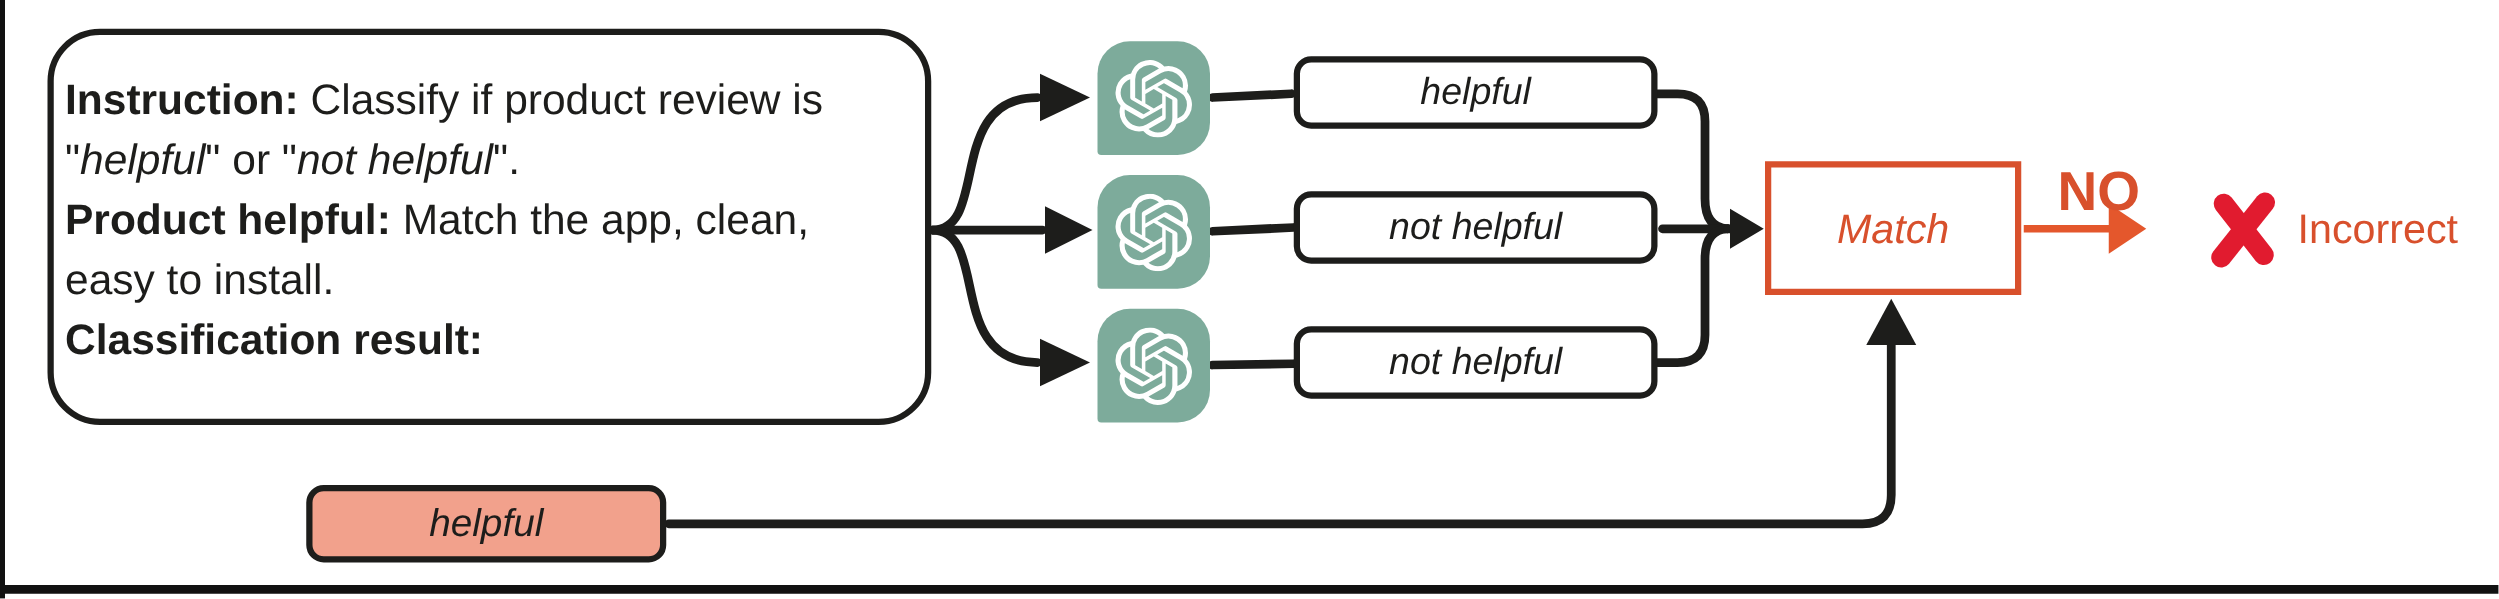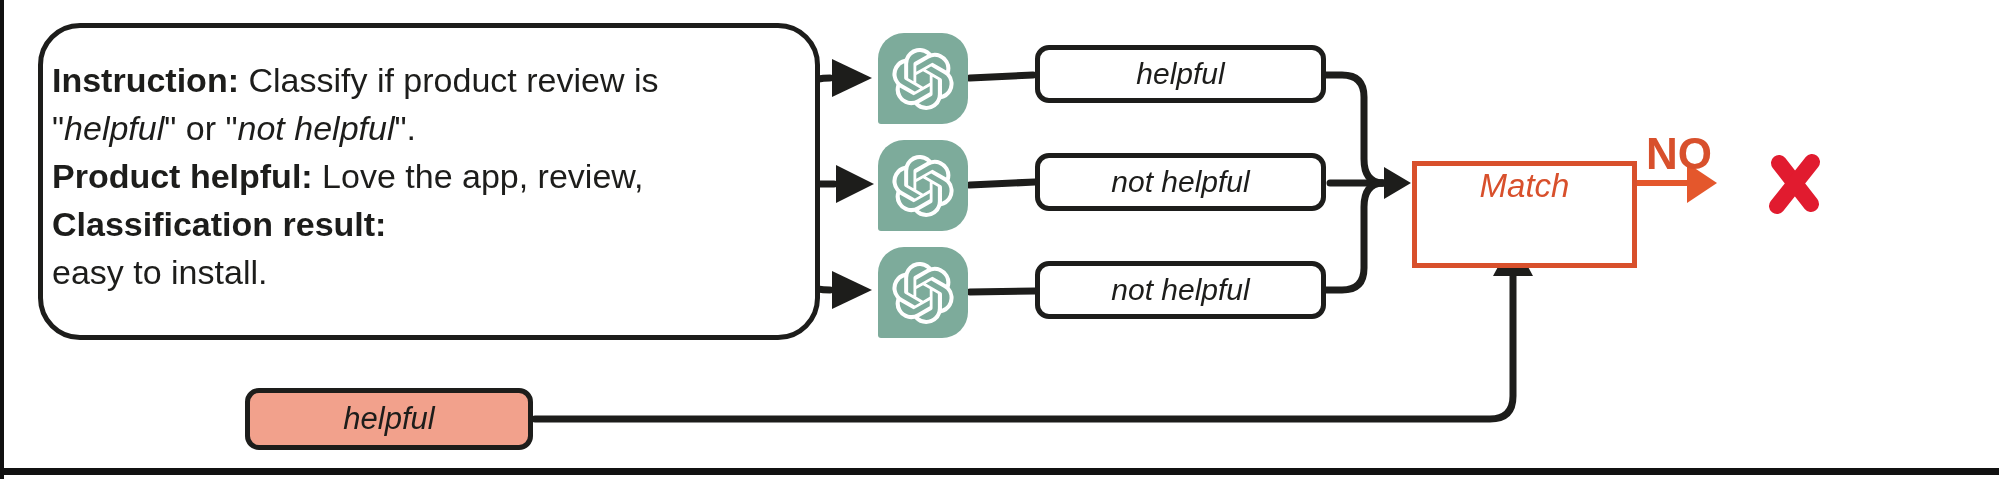--- a/index.html
+++ b/index.html
@@ -3,21 +3,21 @@
 <meta charset="utf-8">
 <style>
   html,body{margin:0;padding:0;background:#fff;}
   .canvas{
     position:relative;width:1999px;height:479px;background:#fff;overflow:hidden;
     font-family:"Liberation Sans",sans-serif;color:var(--ink,#1d1d1b);
   }
   .layer{position:absolute;left:0;top:0;}
   
   .prompt-box{
-    position:absolute;left:38px;top:23px;width:782px;height:317px;box-sizing:border-box;
+    position:absolute;left:38px;top:23px;width:707px;height:317px;box-sizing:border-box;
     border:5px solid var(--ink,#1d1d1b);border-radius:42px;background:#fff;
     padding:28px 4px 0 9px;font-size:34px;line-height:48px;
   }
   .prompt-box .b{font-weight:bold;}
   .prompt-box .i{font-style:italic;}
   
   .gpt-icon{
     position:absolute;left:878px;width:90px;height:91px;
     background:var(--icon-green,#7dab9b);
     border-radius:26px 26px 26px 3px;
@@ -28,24 +28,24 @@
   
   .out-box{
     position:absolute;left:1035px;width:291px;height:58px;box-sizing:border-box;
     border:5px solid var(--ink,#1d1d1b);border-radius:14px;background:#fff;
     display:flex;align-items:center;justify-content:center;
     font-style:italic;font-size:30px;
   }
   .out-1{top:45px;} .out-2{top:153px;} .out-3{top:261px;}
   
   .match-box{
-    position:absolute;left:1412px;top:129px;width:225px;height:107px;box-sizing:border-box;
+    position:absolute;left:1412px;top:129px;width:205px;height:107px;box-sizing:border-box;
     border:5px solid var(--accent-orange,#d8502c);background:#fff;
-    display:flex;flex-direction:column;align-items:center;
-    font-style:italic;font-size:33px;line-height:40px;color:var(--accent-orange,#d8502c);margin-top:32px;
+    display:flex;flex-direction:column;align-items:center;justify-content:center;
+    font-style:italic;font-size:33px;line-height:40px;color:var(--accent-orange,#d8502c);
   }
   
   .no-label{
     position:absolute;left:1640px;top:129px;width:72px;text-align:right;
     font-size:44px;font-weight:600;color:var(--accent-orange,#d8502c);
   }
   .incorrect-label{
     position:absolute;left:1838px;top:164px;
     font-size:33px;color:var(--accent-orange,#d8502c);
   }
@@ -110,23 +110,23 @@
 
     <g>
       <path class="stroke-cross" d="M1779,163 L1811,204"></path>
       <path class="stroke-cross" d="M1812,162 L1777,206"></path>
     </g>
   </svg>
 
   <div class="prompt-box">
     <div><span class="b">Instruction:</span><span> Classify if product review is</span></div>
     <div><span>"</span><span class="i">helpful</span><span>" or "</span><span class="i">not helpful</span><span>".</span></div>
-    <div><span class="b">Product helpful:</span><span> Love the app, review,</span></div>
+    <div><span class="b">Product helpful:</span><span> Match the app, clean,</span></div>
+    <div><span>easy to install.</span></div>
     <div><span class="b">Classification result:</span></div>
-    <div><span>easy to install.</span></div>
   </div>
 
   <div class="gpt-icon gpt-1">
     <svg viewBox="0 0 24 24">
         <path d="M22.2819 9.8211a5.9847 5.9847 0 0 0-.5157-4.9108 6.0462 6.0462 0 0 0-6.5098-2.9A6.0651 6.0651 0 0 0 4.9807 4.1818a5.9847 5.9847 0 0 0-3.9977 2.9 6.0462 6.0462 0 0 0 .7427 7.0966 5.98 5.98 0 0 0 .511 4.9107 6.051 6.051 0 0 0 6.5146 2.9001A5.9847 5.9847 0 0 0 13.2599 24a6.0557 6.0557 0 0 0 5.7718-4.2058 5.9894 5.9894 0 0 0 3.9977-2.9001 6.0557 6.0557 0 0 0-.7475-7.0729zm-9.022 12.6081a4.4755 4.4755 0 0 1-2.8764-1.0408l.1419-.0804 4.7783-2.7582a.7948.7948 0 0 0 .3927-.6813v-6.7369l2.02 1.1686a.071.071 0 0 1 .038.0615v5.5826a4.504 4.504 0 0 1-4.4945 4.4849zm-9.6607-4.1254a4.4708 4.4708 0 0 1-.5346-3.0137l.142.0852 4.783 2.7582a.7712.7712 0 0 0 .7806 0l5.8428-3.3685v2.3324a.0804.0804 0 0 1-.0332.0615L9.74 19.9502a4.4992 4.4992 0 0 1-6.1408-1.6464zM2.3408 7.8956a4.485 4.485 0 0 1 2.3655-1.9728V11.6a.7664.7664 0 0 0 .3879.6765l5.8144 3.3543-2.0201 1.1685a.0757.0757 0 0 1-.071 0l-4.8303-2.7865A4.504 4.504 0 0 1 2.3408 7.8956zm16.5963 3.8558L13.1038 8.364 15.1192 7.2a.0757.0757 0 0 1 .071 0l4.8303 2.7913a4.4944 4.4944 0 0 1-.6765 8.1042v-5.6772a.79.79 0 0 0-.407-.667zm2.0107-3.0231l-.142-.0852-4.7735-2.7818a.7759.7759 0 0 0-.7854 0L9.409 9.2297V6.8974a.0662.0662 0 0 1 .0284-.0615l4.8303-2.7866a4.4992 4.4992 0 0 1 6.6802 4.66zM8.3065 12.863l-2.02-1.1638a.0804.0804 0 0 1-.038-.0567V6.0742a4.4992 4.4992 0 0 1 7.3757-3.4537l-.1419.0804L8.704 5.459a.7948.7948 0 0 0-.3927.6813zm1.0976-2.3654l2.602-1.4998 2.6069 1.4998v2.9994l-2.5974 1.4997-2.6067-1.4997z"></path>
       </svg>
   </div>
   <div class="gpt-icon gpt-2">
     <svg viewBox="0 0 24 24">
         <path d="M22.2819 9.8211a5.9847 5.9847 0 0 0-.5157-4.9108 6.0462 6.0462 0 0 0-6.5098-2.9A6.0651 6.0651 0 0 0 4.9807 4.1818a5.9847 5.9847 0 0 0-3.9977 2.9 6.0462 6.0462 0 0 0 .7427 7.0966 5.98 5.98 0 0 0 .511 4.9107 6.051 6.051 0 0 0 6.5146 2.9001A5.9847 5.9847 0 0 0 13.2599 24a6.0557 6.0557 0 0 0 5.7718-4.2058 5.9894 5.9894 0 0 0 3.9977-2.9001 6.0557 6.0557 0 0 0-.7475-7.0729zm-9.022 12.6081a4.4755 4.4755 0 0 1-2.8764-1.0408l.1419-.0804 4.7783-2.7582a.7948.7948 0 0 0 .3927-.6813v-6.7369l2.02 1.1686a.071.071 0 0 1 .038.0615v5.5826a4.504 4.504 0 0 1-4.4945 4.4849zm-9.6607-4.1254a4.4708 4.4708 0 0 1-.5346-3.0137l.142.0852 4.783 2.7582a.7712.7712 0 0 0 .7806 0l5.8428-3.3685v2.3324a.0804.0804 0 0 1-.0332.0615L9.74 19.9502a4.4992 4.4992 0 0 1-6.1408-1.6464zM2.3408 7.8956a4.485 4.485 0 0 1 2.3655-1.9728V11.6a.7664.7664 0 0 0 .3879.6765l5.8144 3.3543-2.0201 1.1685a.0757.0757 0 0 1-.071 0l-4.8303-2.7865A4.504 4.504 0 0 1 2.3408 7.8956zm16.5963 3.8558L13.1038 8.364 15.1192 7.2a.0757.0757 0 0 1 .071 0l4.8303 2.7913a4.4944 4.4944 0 0 1-.6765 8.1042v-5.6772a.79.79 0 0 0-.407-.667zm2.0107-3.0231l-.142-.0852-4.7735-2.7818a.7759.7759 0 0 0-.7854 0L9.409 9.2297V6.8974a.0662.0662 0 0 1 .0284-.0615l4.8303-2.7866a4.4992 4.4992 0 0 1 6.6802 4.66zM8.3065 12.863l-2.02-1.1638a.0804.0804 0 0 1-.038-.0567V6.0742a4.4992 4.4992 0 0 1 7.3757-3.4537l-.1419.0804L8.704 5.459a.7948.7948 0 0 0-.3927.6813zm1.0976-2.3654l2.602-1.4998 2.6069 1.4998v2.9994l-2.5974 1.4997-2.6067-1.4997z"></path>
@@ -146,18 +146,19 @@
     </div>
   <div class="out-box out-3">
       <span>not helpful</span>
     </div>
 
   <div class="match-box">
     <span>Match</span>
   </div>
 
   <div class="no-label">NO</div>
+  <div class="incorrect-label">Incorrect</div>
 
   <div class="ref-box">
     <span>helpful</span>
   </div>
 
 </div>
 
 </body></html>

